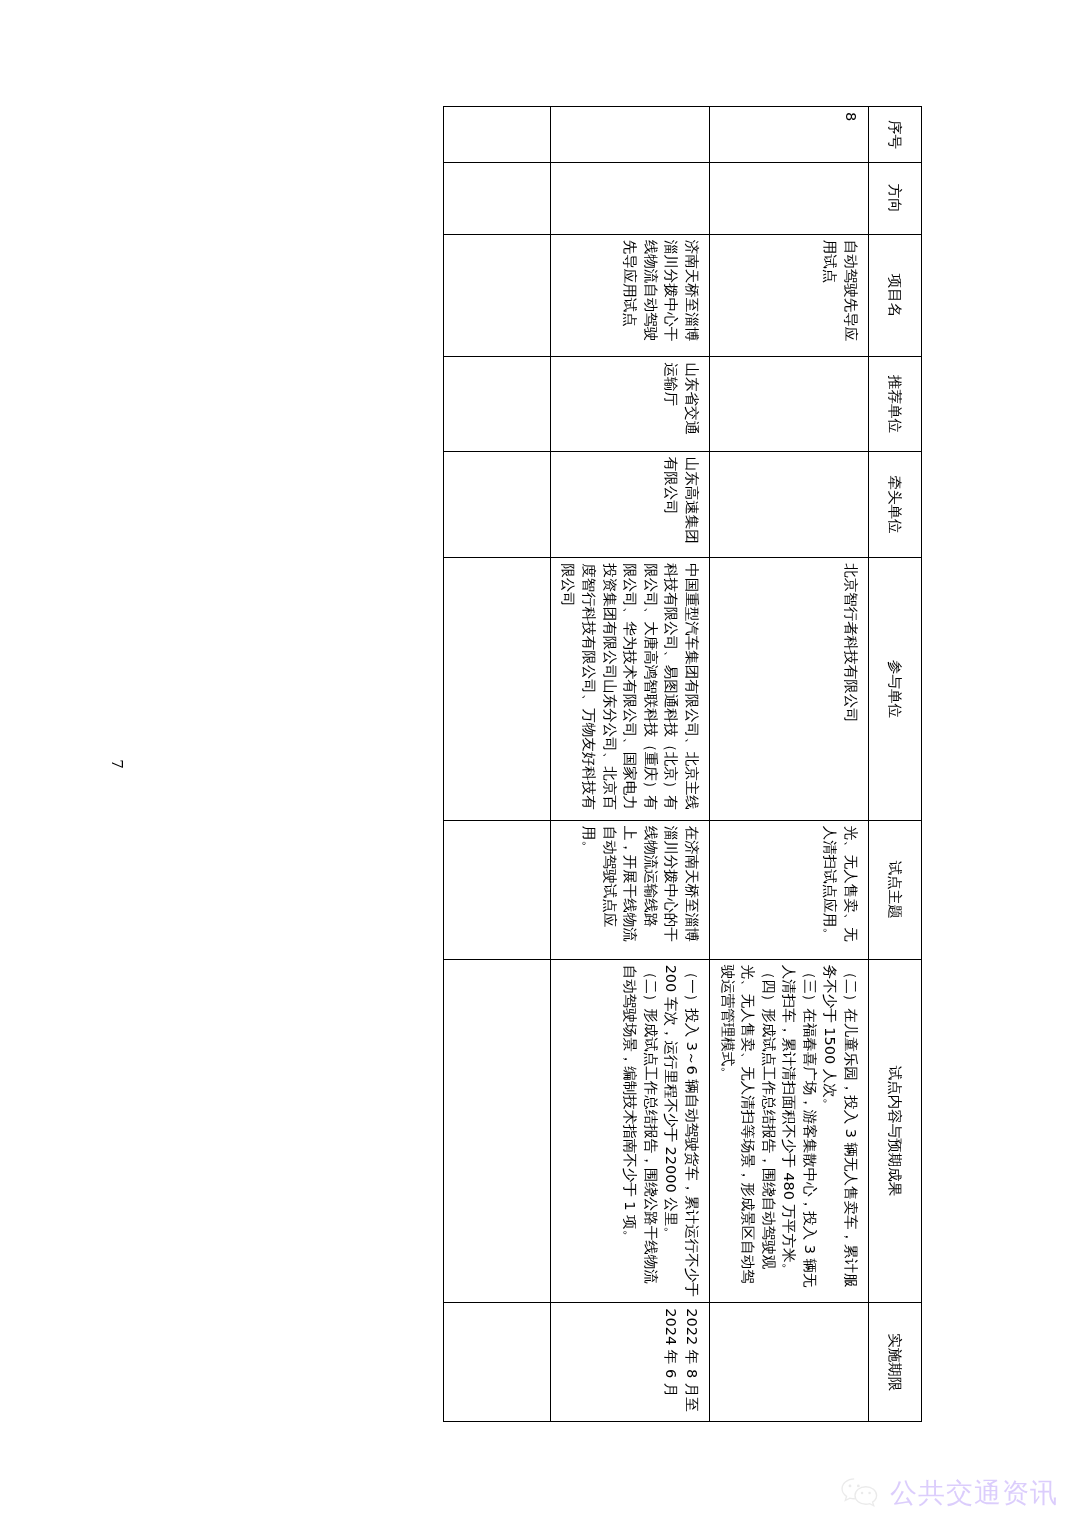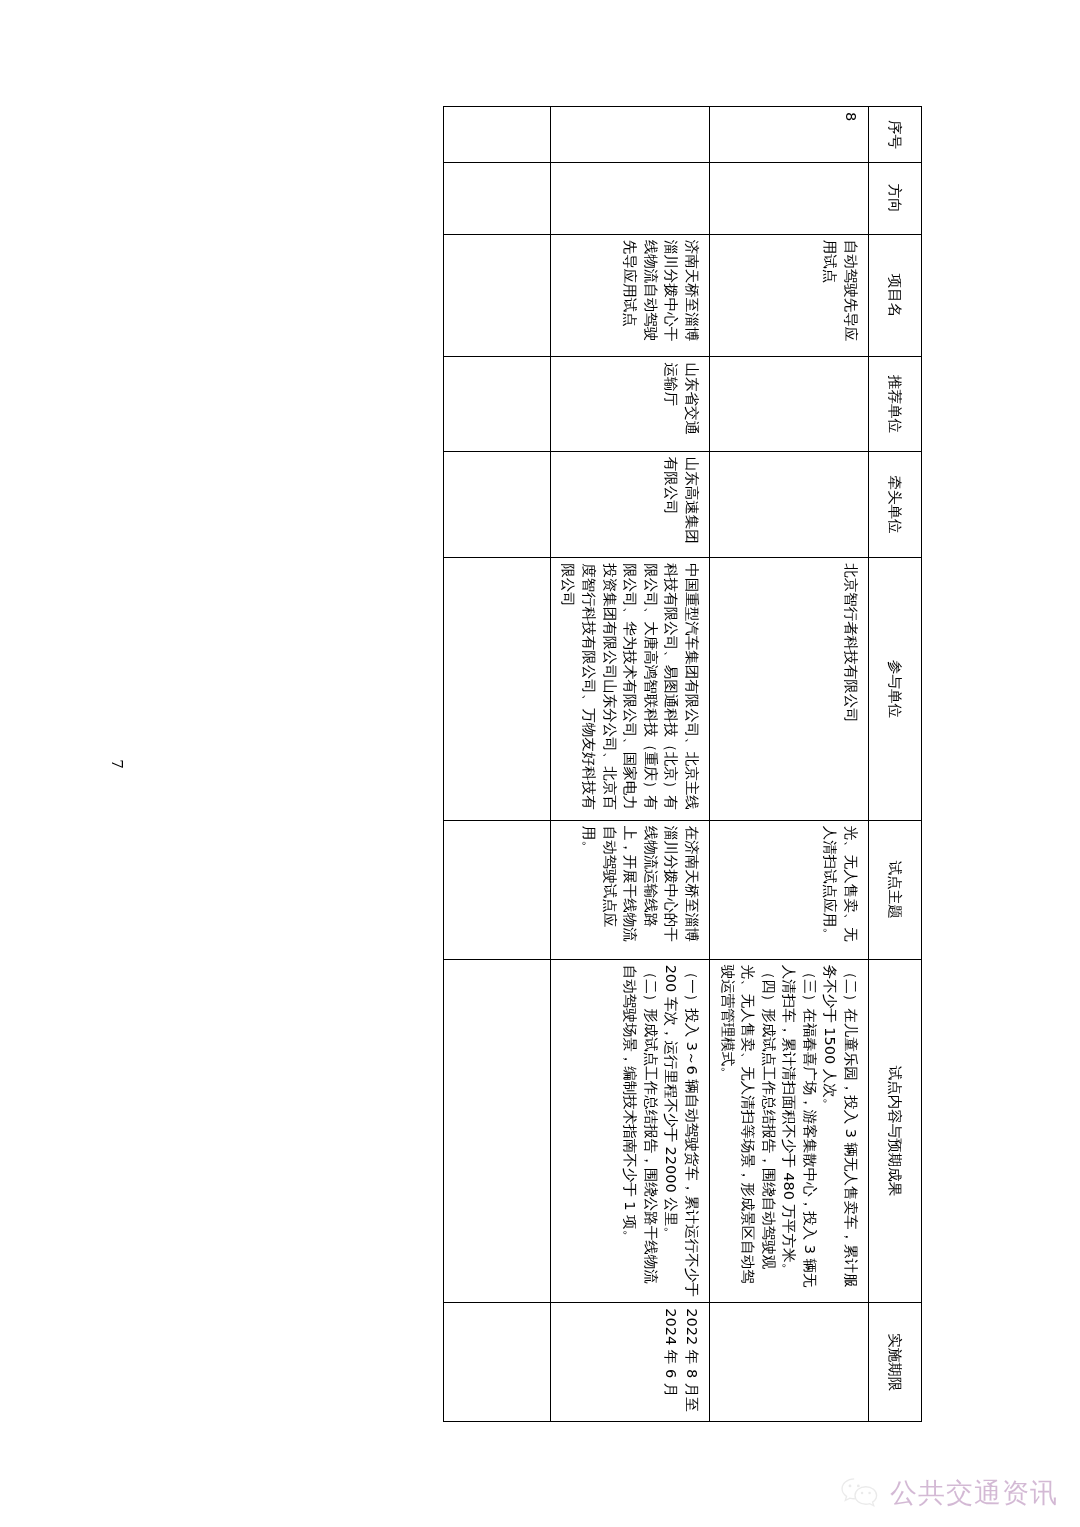--- a/index.html
+++ b/index.html
@@ -88,21 +88,21 @@
     right: 22px;
     bottom: 16px;
     display: flex;
     align-items: center;
     gap: 10px;
     opacity: 0.30;
     user-select: none;
   }
   .watermark .wm-text {
     font-size: 27px;
-    color: #701a75;
+    color: #8b5cf6;
     letter-spacing: 1px;
     font-family: "DejaVu Sans", "Liberation Sans", sans-serif;
   }
   .wm-icon { width: 40px; height: 34px; position: relative; display:block; }
 </style>
 </head>
 <body>
 
 <div id="sheet">
 

